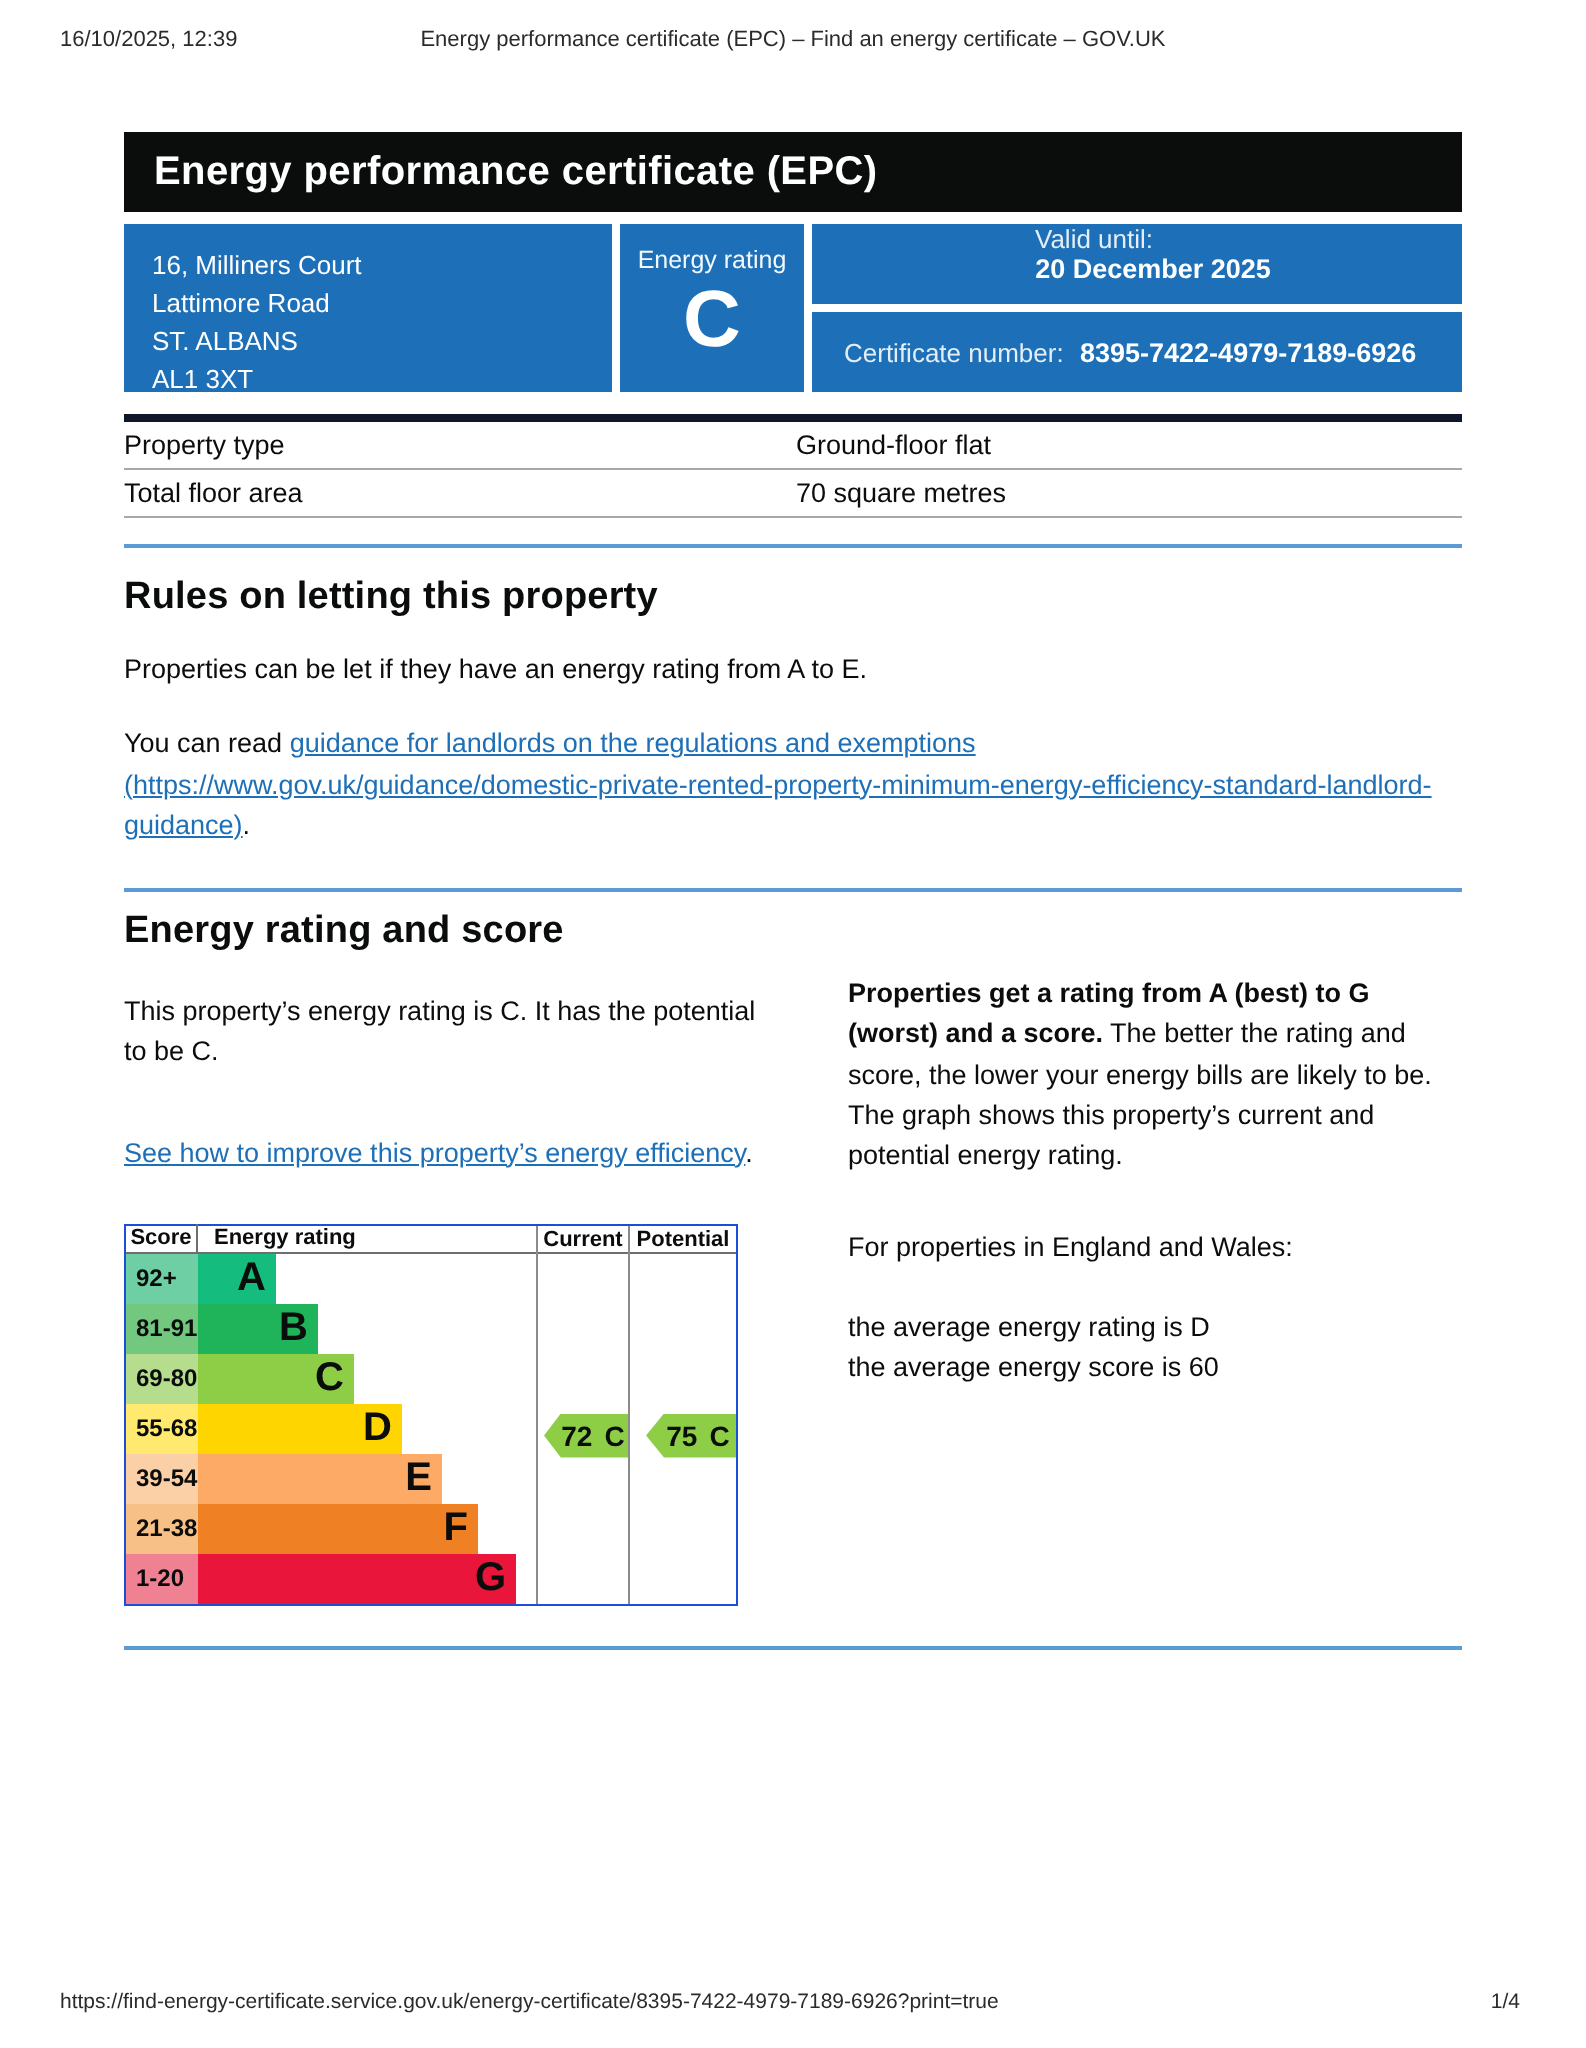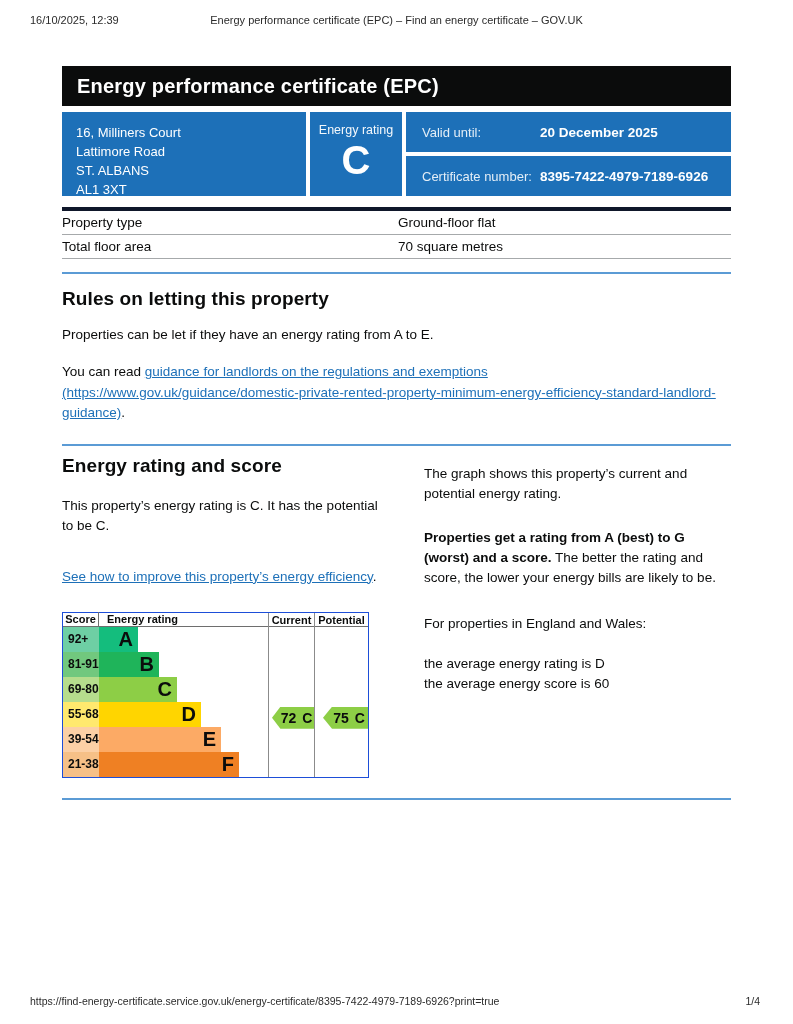--- a/index.html
+++ b/index.html
@@ -96,21 +96,21 @@
       <div>16, Milliners Court</div>
       <div>Lattimore Road</div>
       <div>ST. ALBANS</div>
       <div>AL1 3XT</div>
     </div>
     <div class="blue-box rating-box" style="background: rgb(29, 112, 184);">
       <div class="rating-box-label">Energy rating</div>
       <div class="rating-box-value">C</div>
     </div>
     <div class="validity-col">
-      <div class="blue-box validity-box" style="background: rgb(29, 112, 184);">
+      <div class="blue-box validity-box" style="background: rgb(29, 112, 184); flex-direction: column;">
         <span class="validity-label">Valid until:</span>
         <span class="validity-value">20 December 2025</span>
       </div>
       <div class="blue-box validity-box" style="background: rgb(29, 112, 184);">
         <span class="validity-label">Certificate number:</span>
         <span class="validity-value">8395-7422-4979-7189-6926</span>
       </div>
     </div>
   </div>
 
@@ -162,41 +162,45 @@
           <div class="band-bar" style="background: rgb(255, 213, 0); width: 102px;">D</div>
         </div>
         <div class="band-row">
           <div class="score-cell" style="background: rgb(252, 208, 166);">39-54</div>
           <div class="band-bar" style="background: rgb(252, 170, 101); width: 122px;">E</div>
         </div>
         <div class="band-row">
           <div class="score-cell" style="background: rgb(246, 192, 135);">21-38</div>
           <div class="band-bar" style="background: rgb(239, 128, 35); width: 140px;">F</div>
         </div>
+        <div class="band-row">
+          <div class="score-cell" style="background: rgb(240, 129, 147);">1-20</div>
+          <div class="band-bar" style="background: rgb(233, 21, 59); width: 159px;">G</div>
+        </div>
 
         <div class="overlay-col current-col">
           <div class="col-head">Current</div>
           <div class="arrow current-arrow" style="background: rgb(141, 206, 70);">
             <span>72</span>
               <span>C</span>
           </div>
         </div>
         <div class="overlay-col potential-col">
           <div class="col-head">Potential</div>
           <div class="arrow potential-arrow" style="background: rgb(141, 206, 70);">
             <span>75</span>
               <span>C</span>
           </div>
         </div>
       </div>
     </div>
 
     <div class="col-right">
+      <p class="body-text r-p2"><span class="bold">Properties get a rating from A (best) to G (worst) and a score.</span><span> The better the rating and score, the lower your energy bills are likely to be.</span></p>
       <p class="body-text r-p1">The graph shows this property’s current and potential energy rating.</p>
-      <p class="body-text r-p2"><span class="bold">Properties get a rating from A (best) to G (worst) and a score.</span><span> The better the rating and score, the lower your energy bills are likely to be.</span></p>
       <p class="body-text r-p3">For properties in England and Wales:</p>
       <p class="body-text r-p4">
         <span>the average energy rating is D</span><br>
         <span>the average energy score is 60</span>
       </p>
     </div>
   </div>
 
   <div class="rule-blue rule-3"></div>
 </div>

